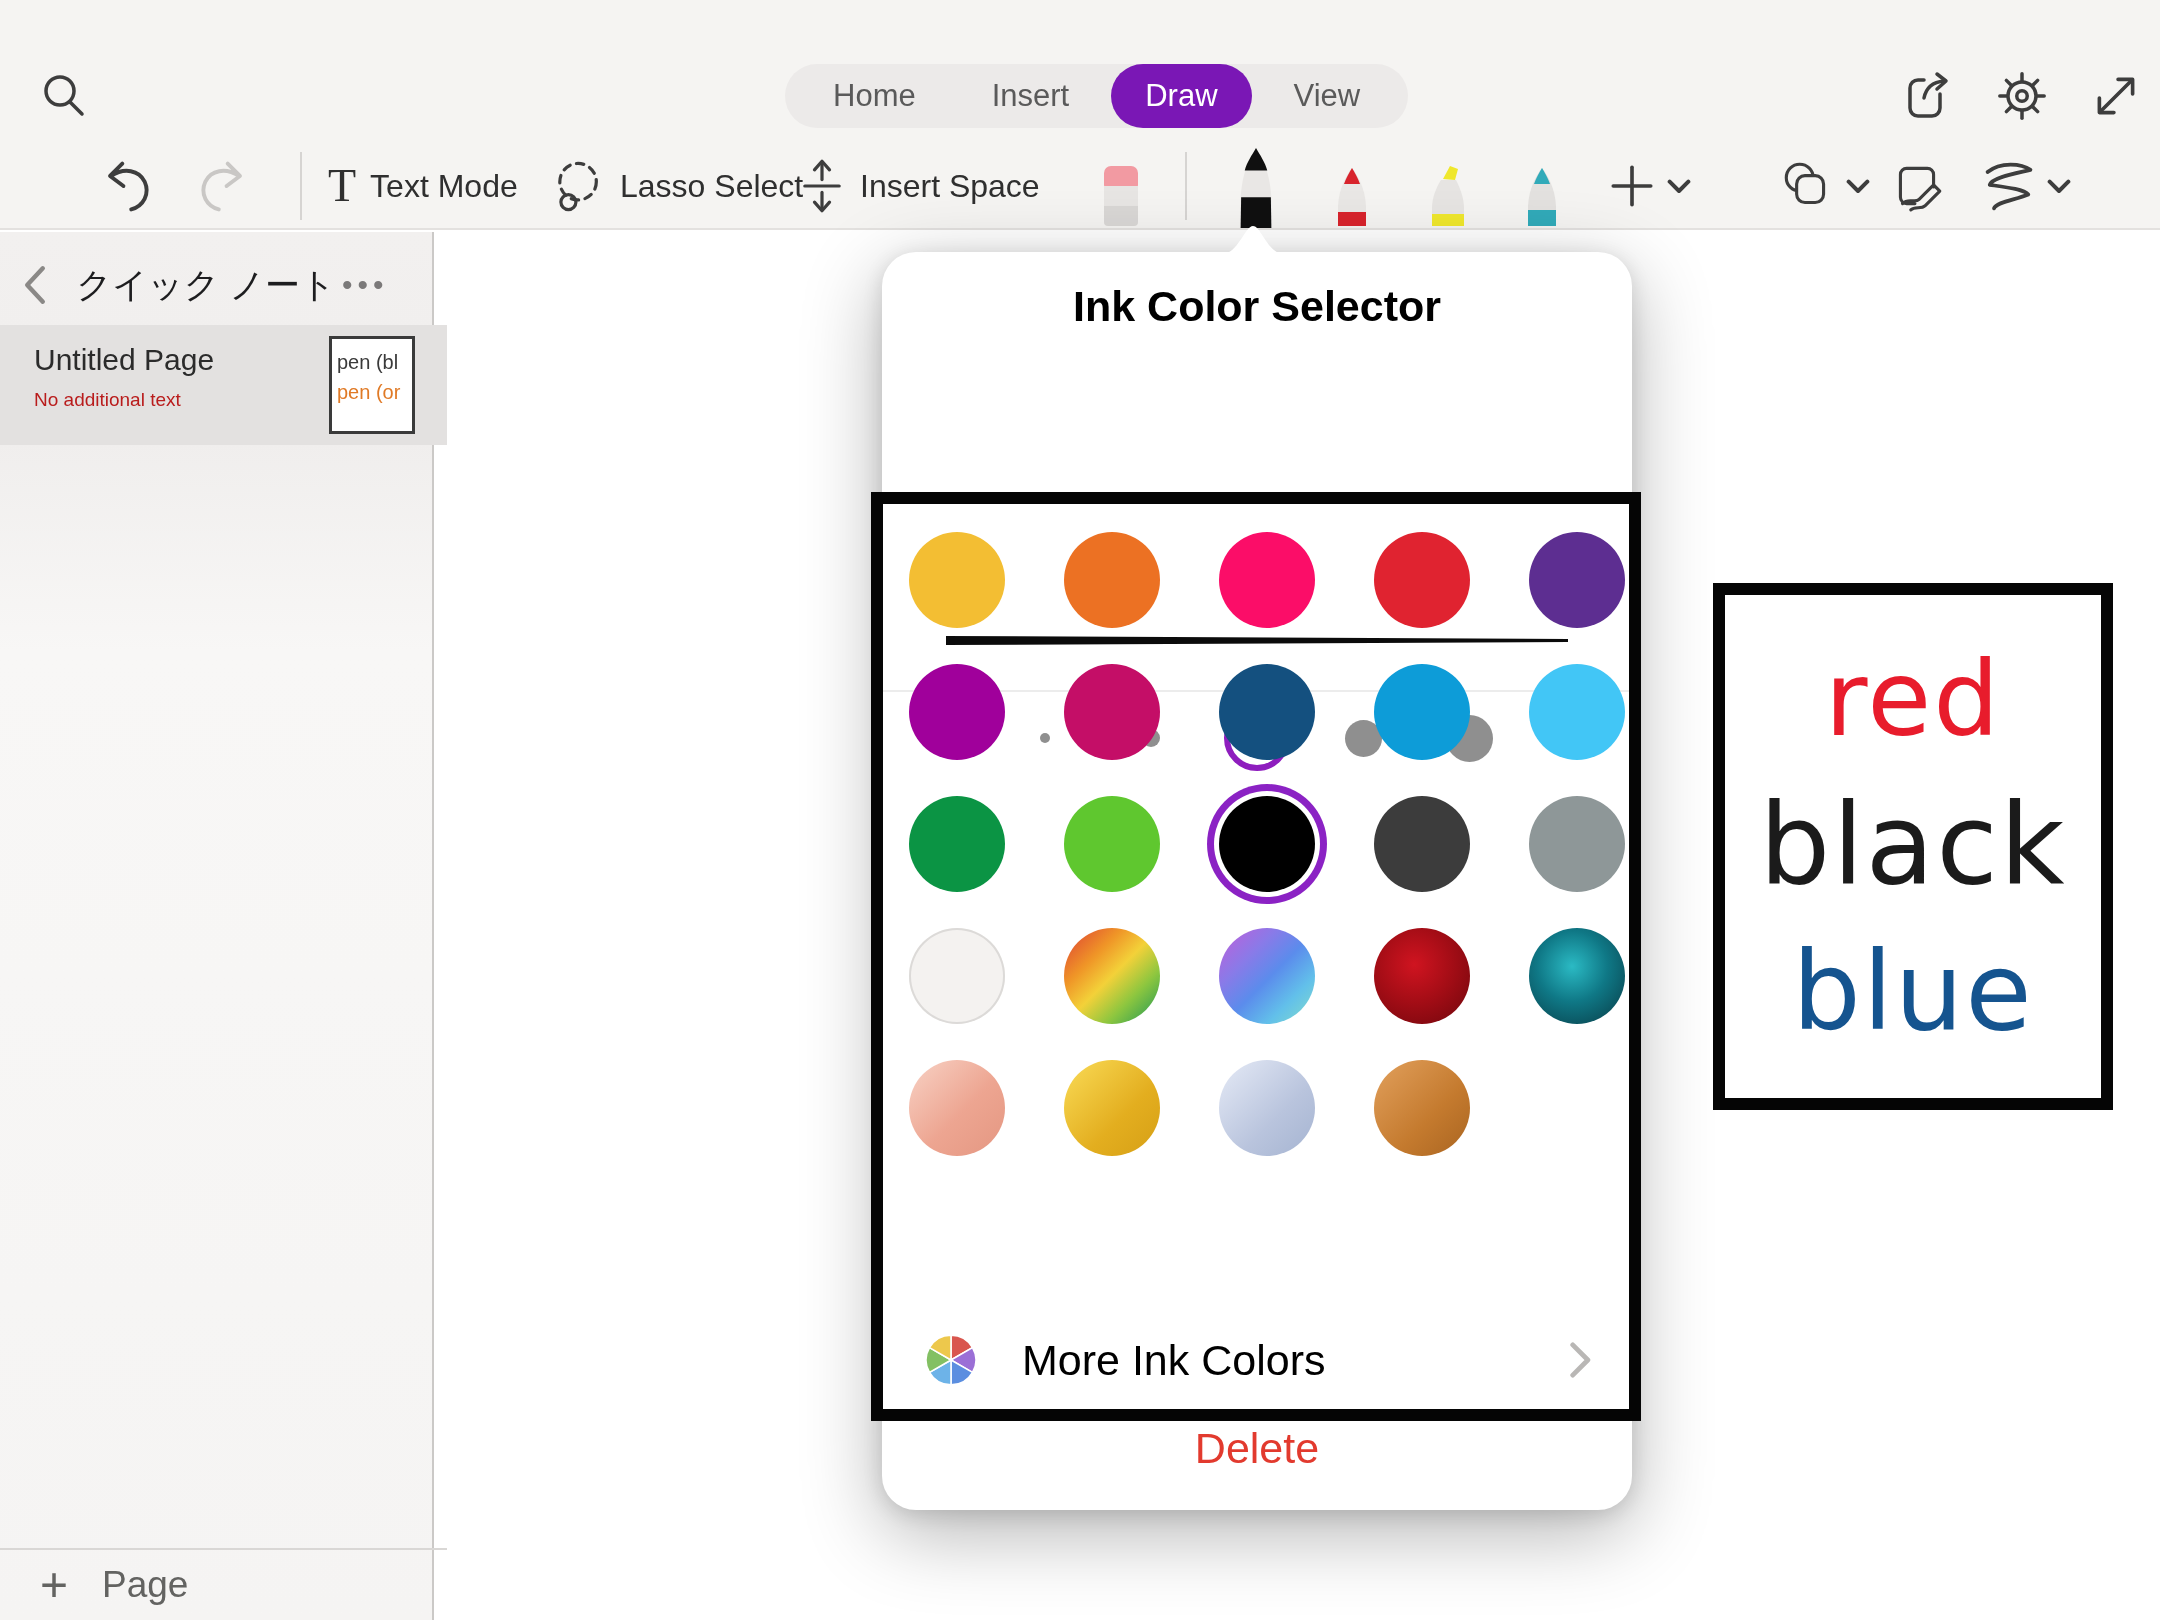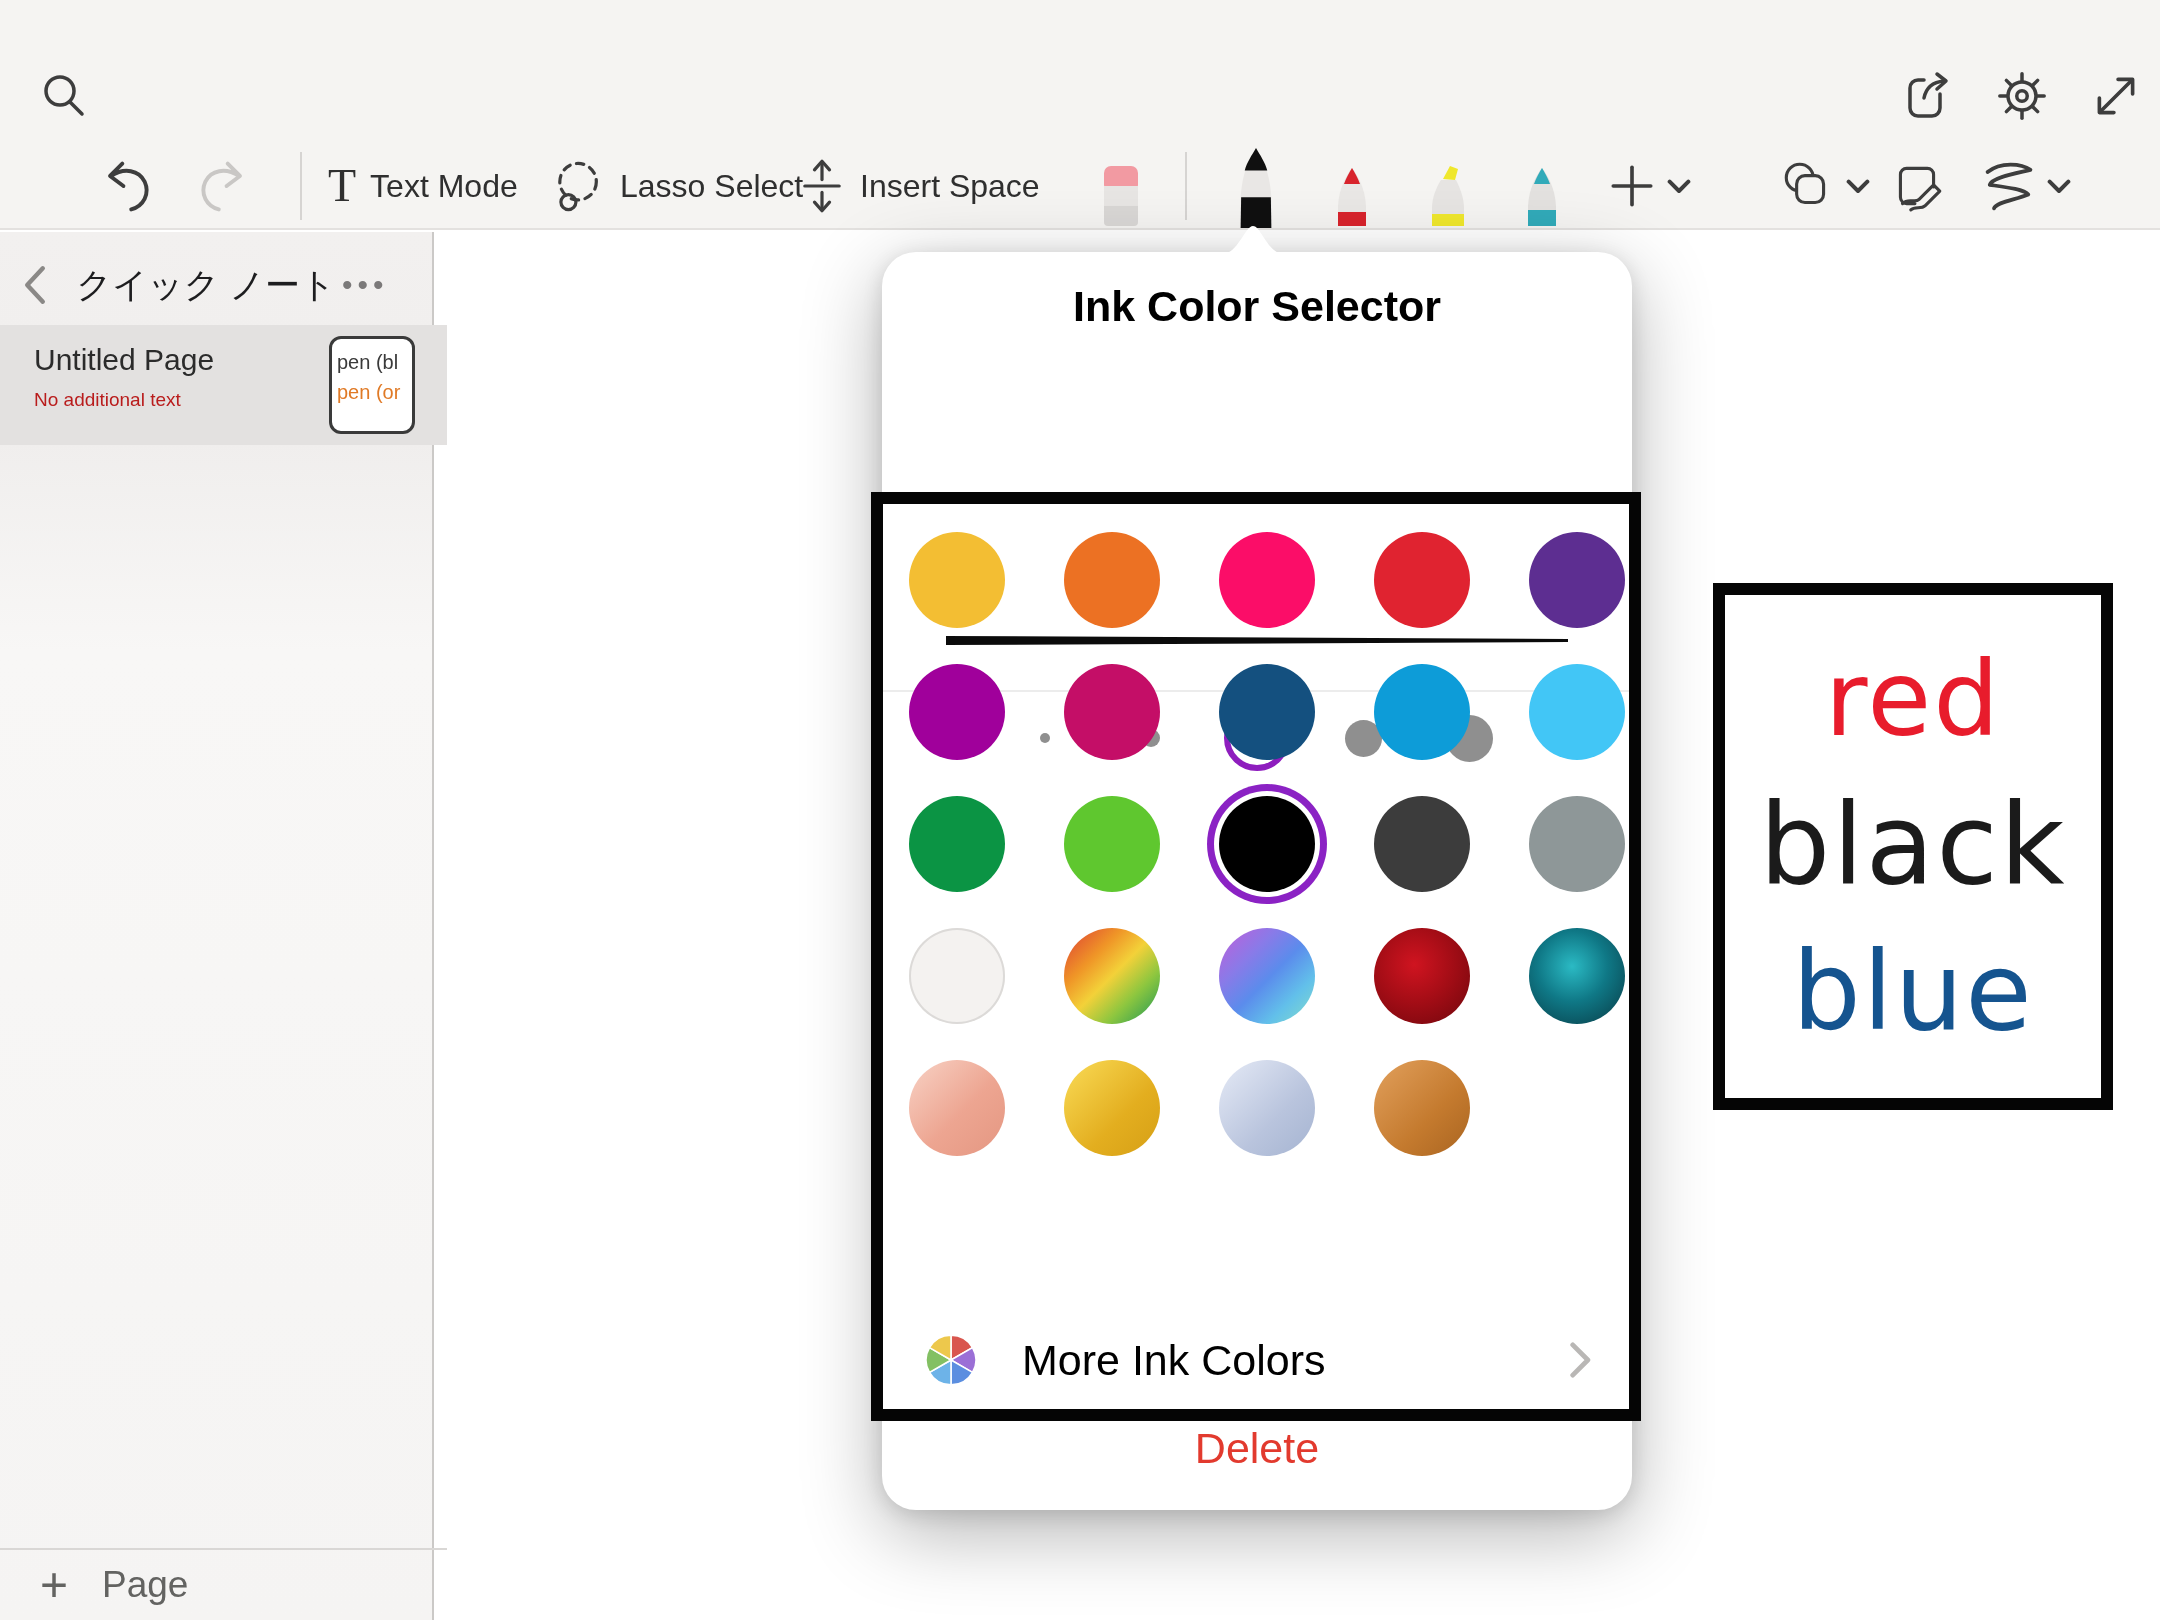--- a/index.html
+++ b/index.html
@@ -33,21 +33,21 @@
              background:linear-gradient(180deg,#f2f0ef 0px,#f0eeed 210px,#f8f7f6 420px,#f5f4f3 100%);
              border-right:2px solid #cbc9c7; z-index:4; }
   .sb-header { position:absolute; left:0; top:18px; width:100%; height:70px; display:flex; align-items:center; }
   .sb-title { flex:1; text-align:center; font-size:35px; color:#1d1d1f; }
   .sb-back { width:70px; display:flex; justify-content:center; cursor:pointer; }
   .sb-more { width:90px; letter-spacing:5px; font-size:30px; color:#7b7979; cursor:pointer; }
   .page-entry { position:absolute; left:0; top:93px; width:447px; height:120px; background:#e3e1e0; cursor:pointer; }
   .pe-title { position:absolute; left:34px; top:18px; font-size:30px; color:#2b2b2b; }
   .pe-sub { position:absolute; left:34px; top:64px; font-size:19px; color:#b91c1c; }
   .pe-thumb { position:absolute; right:32px; top:11px; width:86px; height:98px; background:#fff;
-              border:3px solid #3a3a3a; border-radius:12px; padding:8px 4px 0 5px; overflow:hidden; }
+              border:3px solid #3a3a3a; border-radius:0; padding:8px 4px 0 5px; overflow:hidden; }
   .pe-thumb div { font-size:20px; line-height:30px; white-space:nowrap; }
   .add-page { position:absolute; left:0; bottom:0; width:447px; height:72px; border-top:2px solid #d9d7d5;
               display:flex; align-items:center; gap:34px; padding-left:40px; cursor:pointer; color:#636361; }
   .add-page .plus { font-size:48px; font-weight:300; line-height:1; }
   .add-page .lbl { font-size:37px;text-align:right; }
 
   
   .popup { position:absolute; left:882px; top:252px; width:750px; height:1258px; background:#fff;
            border-radius:34px; z-index:20;
            box-shadow:0 22px 80px rgba(0,0,0,.30), 0 4px 20px rgba(0,0,0,.12); }
@@ -90,20 +90,26 @@
 
   <div class="topbar">
 
     <div class="icon-btn" style="left:36px; top:68px; width:56px; height:56px;">
       <svg width="52" height="52" viewBox="0 0 52 52">
         <circle class="stroke-ic" cx="22" cy="21" r="14"></circle>
         <line class="stroke-ic" x1="32" y1="32" x2="44" y2="44"></line>
       </svg>
     </div>
 
+    <div class="tabs-pill" id="tabs-pill">
+        <div class="tab">Home</div>
+        <div class="tab">Insert</div>
+        <div class="tab active" style="background: rgb(122, 23, 181);">Draw</div>
+        <div class="tab">View</div>
+      </div>
 
     <div class="icon-btn" style="left:1898px; top:68px; width:60px; height:56px;">
       <svg width="56" height="56" viewBox="0 0 56 56">
         <path class="stroke-ic" d="M40 26 v14 a8 8 0 0 1 -8 8 H18 a8 8 0 0 1 -8 -8 V20 a8 8 0 0 1 8 -8 h6"></path>
         <path class="stroke-ic" d="M24 30 C26 20 33 14 44 13"></path>
         <polyline class="stroke-ic" points="37,6 46,13 37,21"></polyline>
       </svg>
     </div>
     <div class="icon-btn" style="left:1992px; top:68px; width:60px; height:56px;">
       <svg width="56" height="56" viewBox="0 0 48 48">

